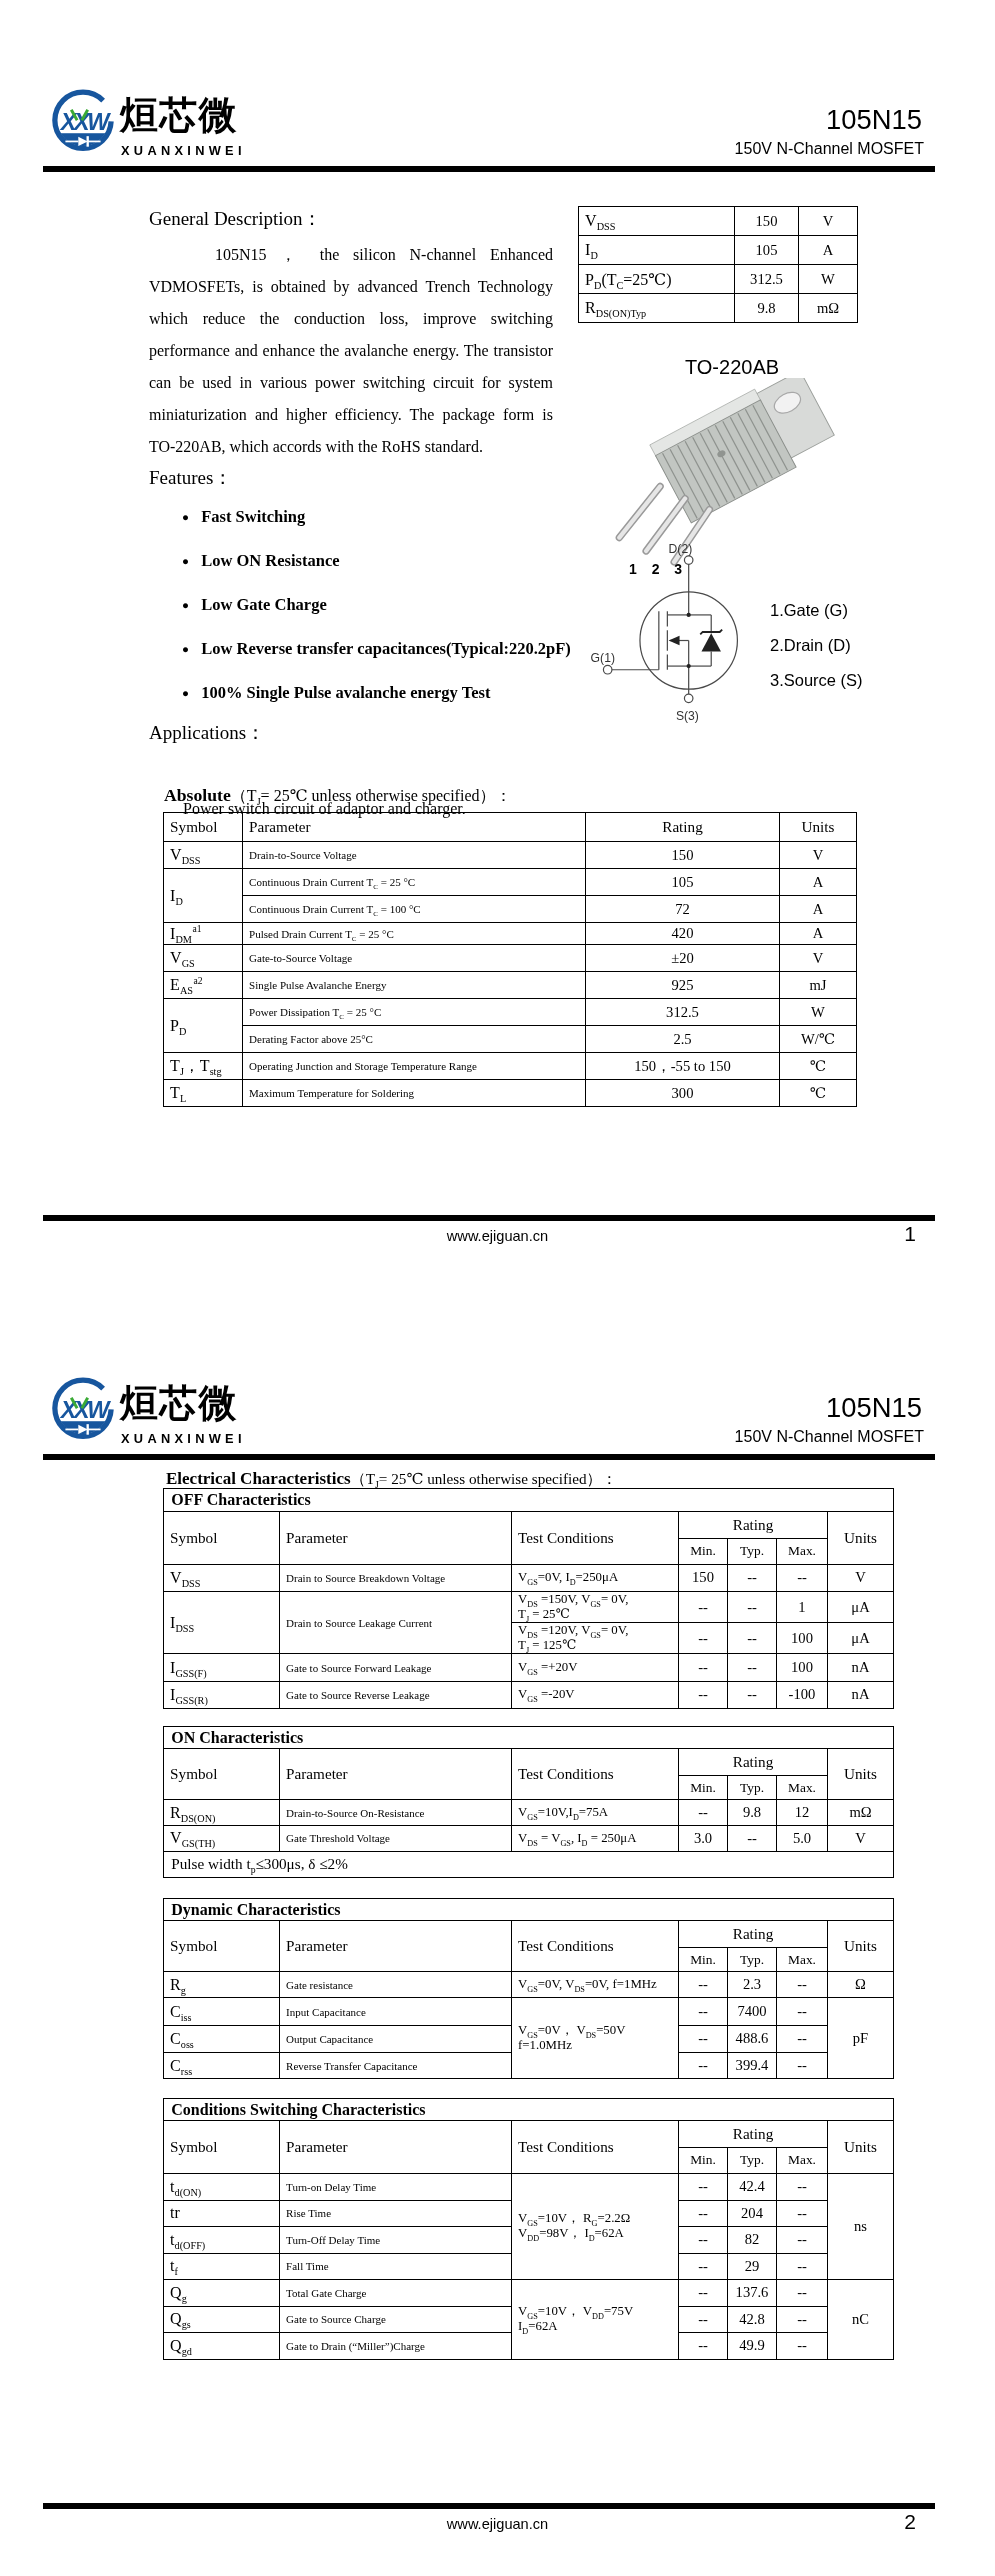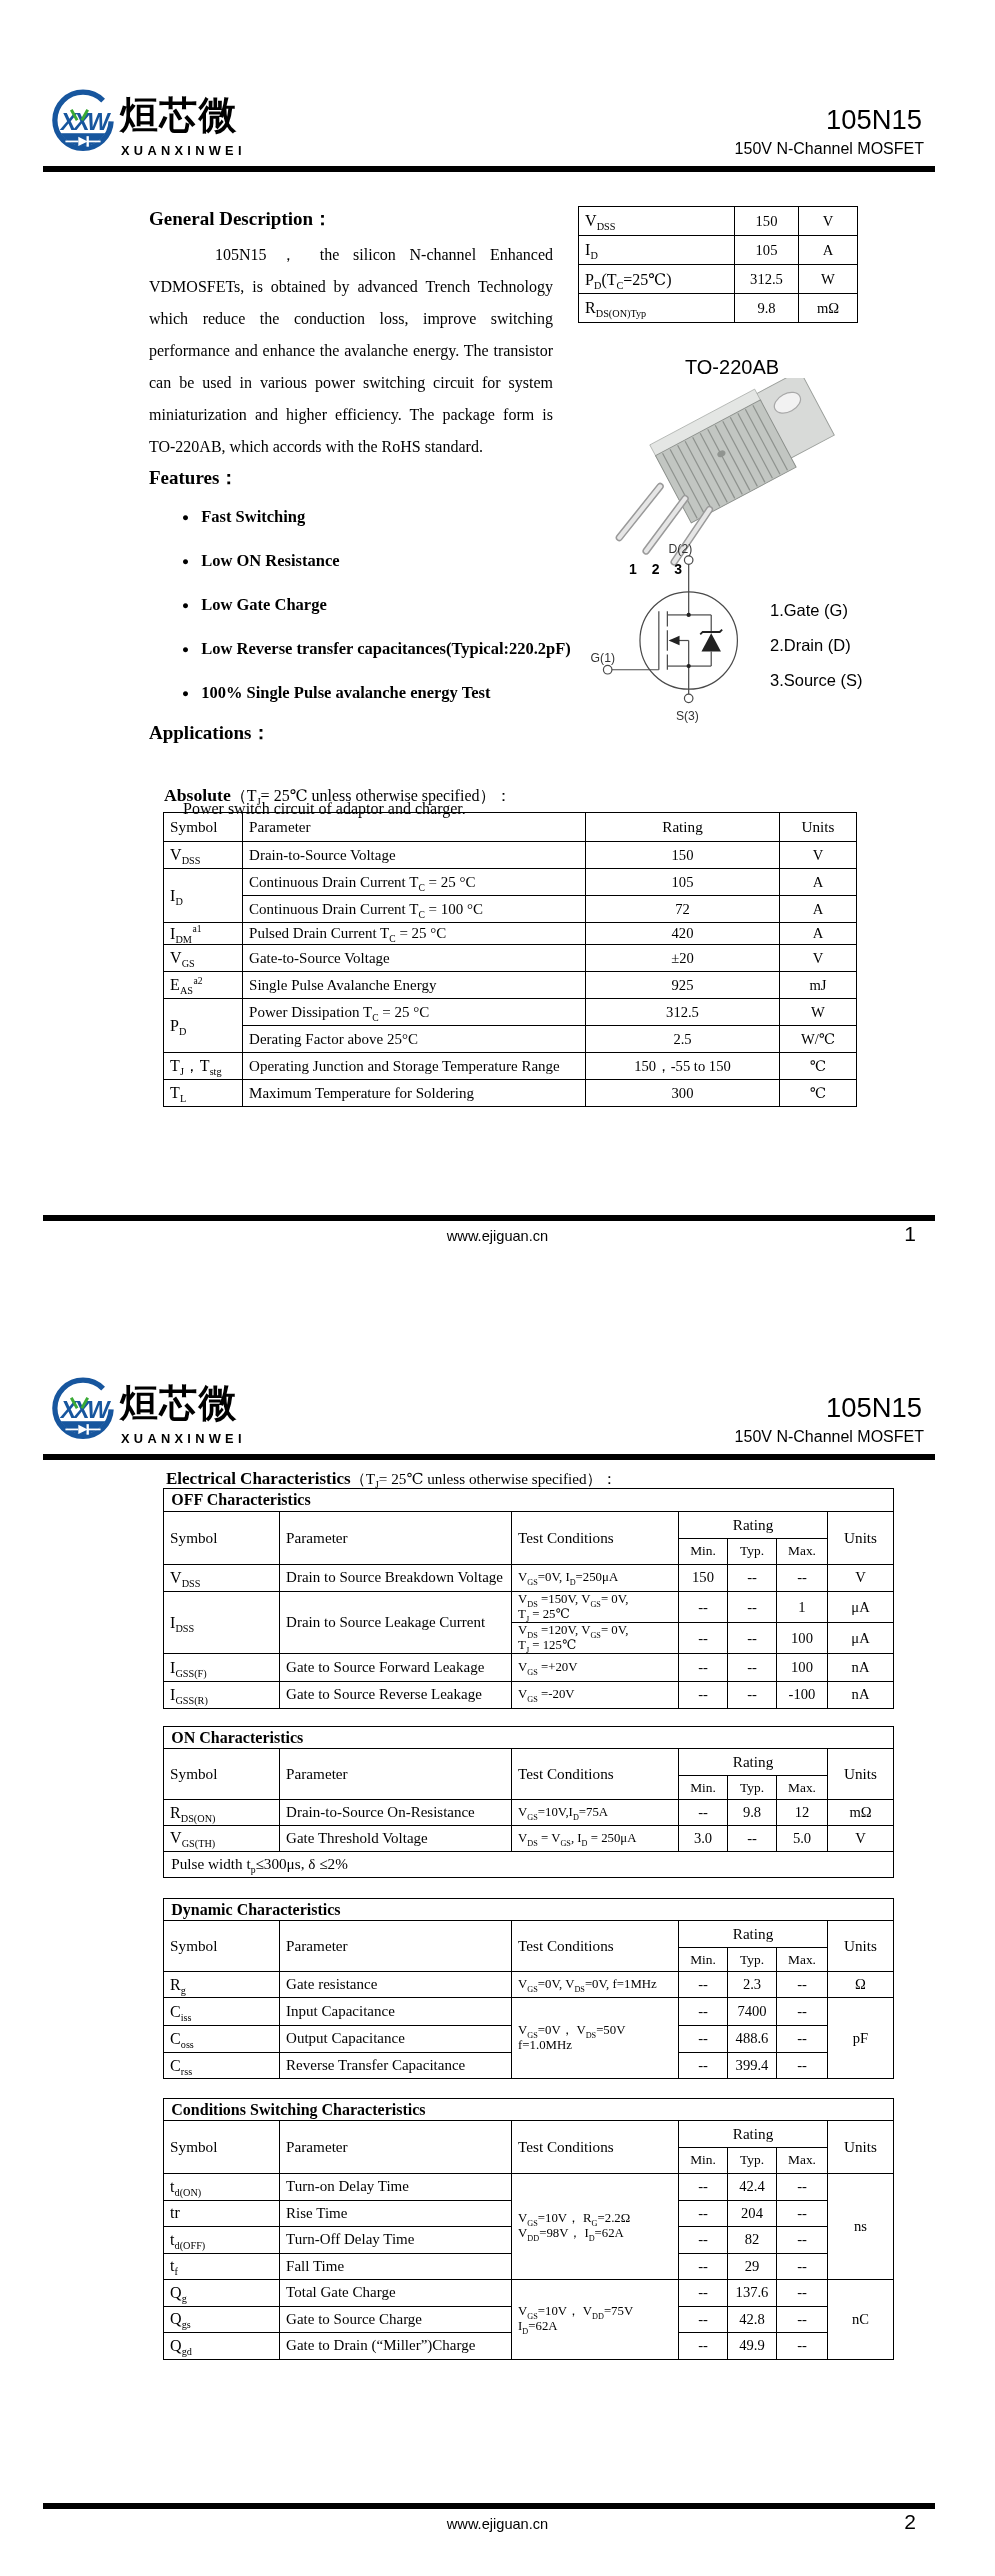--- a/index.html
+++ b/index.html
@@ -19,21 +19,21 @@
   .part{position:absolute;right:73px;top:104px;font-family:"Liberation Sans",sans-serif;font-size:27.4px;}
   .subt{position:absolute;right:71px;top:140px;font-family:"Liberation Sans",sans-serif;font-size:16px;}
 
   
   .frule{position:absolute;left:43px;width:892px;height:5.5px;background:#000;top:1215px;}
   .furl{position:absolute;left:0;width:995px;text-align:center;top:1228px;
         font-family:"Liberation Sans",sans-serif;font-size:14.6px;}
   .fpg{position:absolute;right:79px;top:1222px;font-family:"Liberation Sans",sans-serif;font-size:21px;}
 
   
-  .h1{position:absolute;font-weight:bold;font-size:19px;}
+  .h1{position:absolute;font-weight:normal;font-size:19px;}
   .para{position:absolute;left:149px;top:239px;width:404px;font-size:16px;line-height:32px;
         text-align:justify;text-indent:66px;}
   .feat{position:absolute;left:182px;top:495px;font-weight:bold;font-size:16.5px;}
   .feat .fi{height:44px;display:flex;align-items:center;}
   .feat .dot{font-size:11.6px;margin-right:12.2px;}
   .apptext{position:absolute;left:183px;top:800px;font-size:16px;}
   .hline{position:absolute;font-size:16px;margin-left:15px;}
   .hline .b{font-weight:bold;font-size:17.7px;}
   .pins{position:absolute;left:770px;top:601px;font-family:"Liberation Sans",sans-serif;font-size:16.5px;}
   .pins div{height:35px;}
@@ -44,21 +44,21 @@
   table{position:absolute;border-collapse:collapse;table-layout:fixed;}
   td{border:1.2px solid #000;padding:0 4.9px;font-size:14.6px;overflow:hidden;}
   .stab{border:1.2px solid #000;}
   .etab,.atab{border:1.8px solid #000;}
   .ttl td{font-weight:bold;font-size:16px;padding-left:7.3px;border-bottom-width:1.8px;}
   .ch{font-size:15.2px;padding-left:6.1px;}
   .chc{font-size:15.2px;text-align:center;padding:0 1.2px;}
   .sm{font-size:13.4px;}
   .c{text-align:center;padding:0 1.2px;}
   .sym{font-size:16px;padding-left:6.1px;}
-  .par{font-size:15px;padding-left:6.1px;}
+  .par{font-size:11px;padding-left:6.1px;}
   .cond{font-size:12.8px;white-space:pre-line;line-height:1.18;padding-left:6.1px;}
   .note{font-size:15.2px;padding-left:7.3px;}
   sub{font-size:64%;line-height:0;}
   sup{font-size:60%;line-height:0;margin-left:0.6px;}
 </style>
 </head>
 <body>
 
 <div class="page" id="p1">
 

